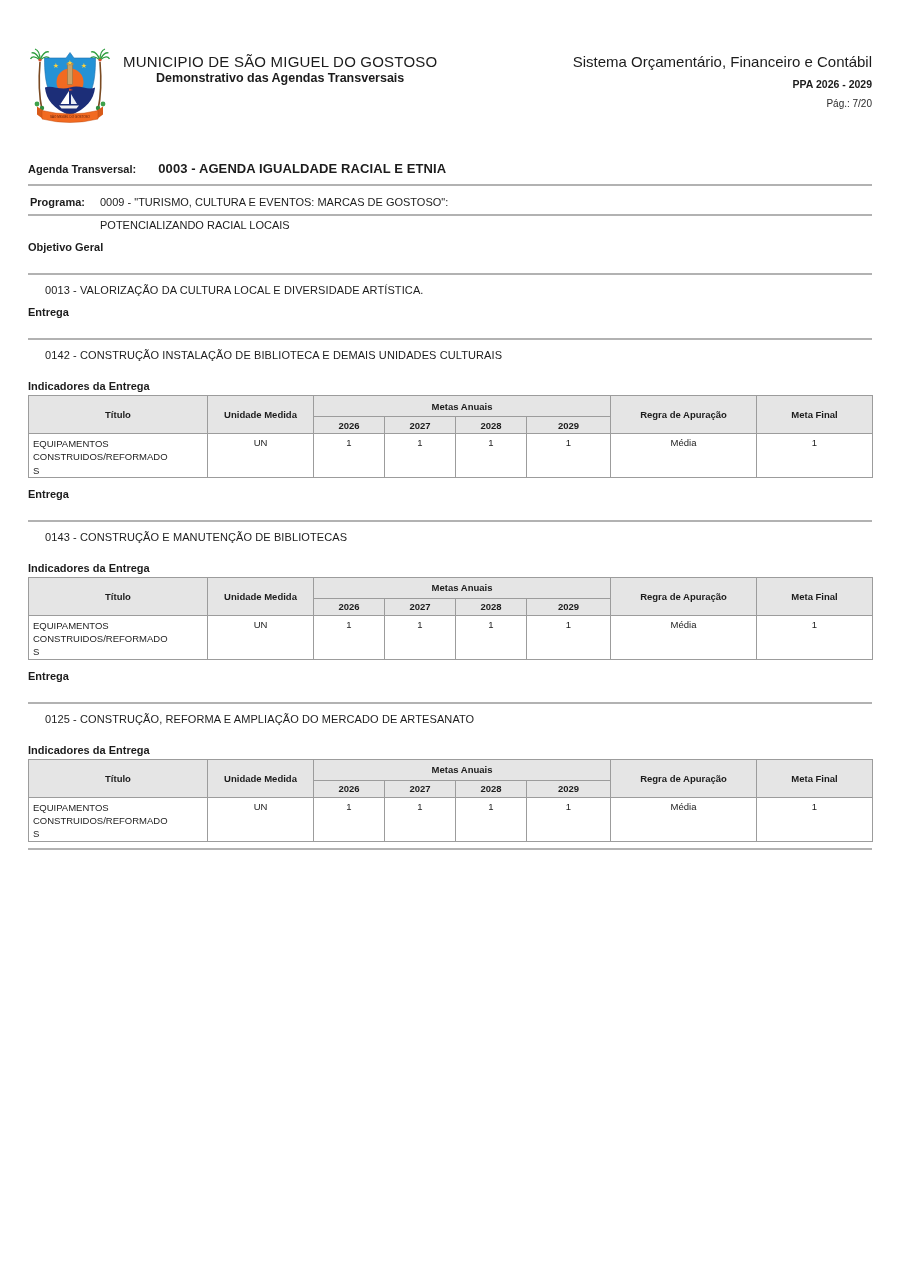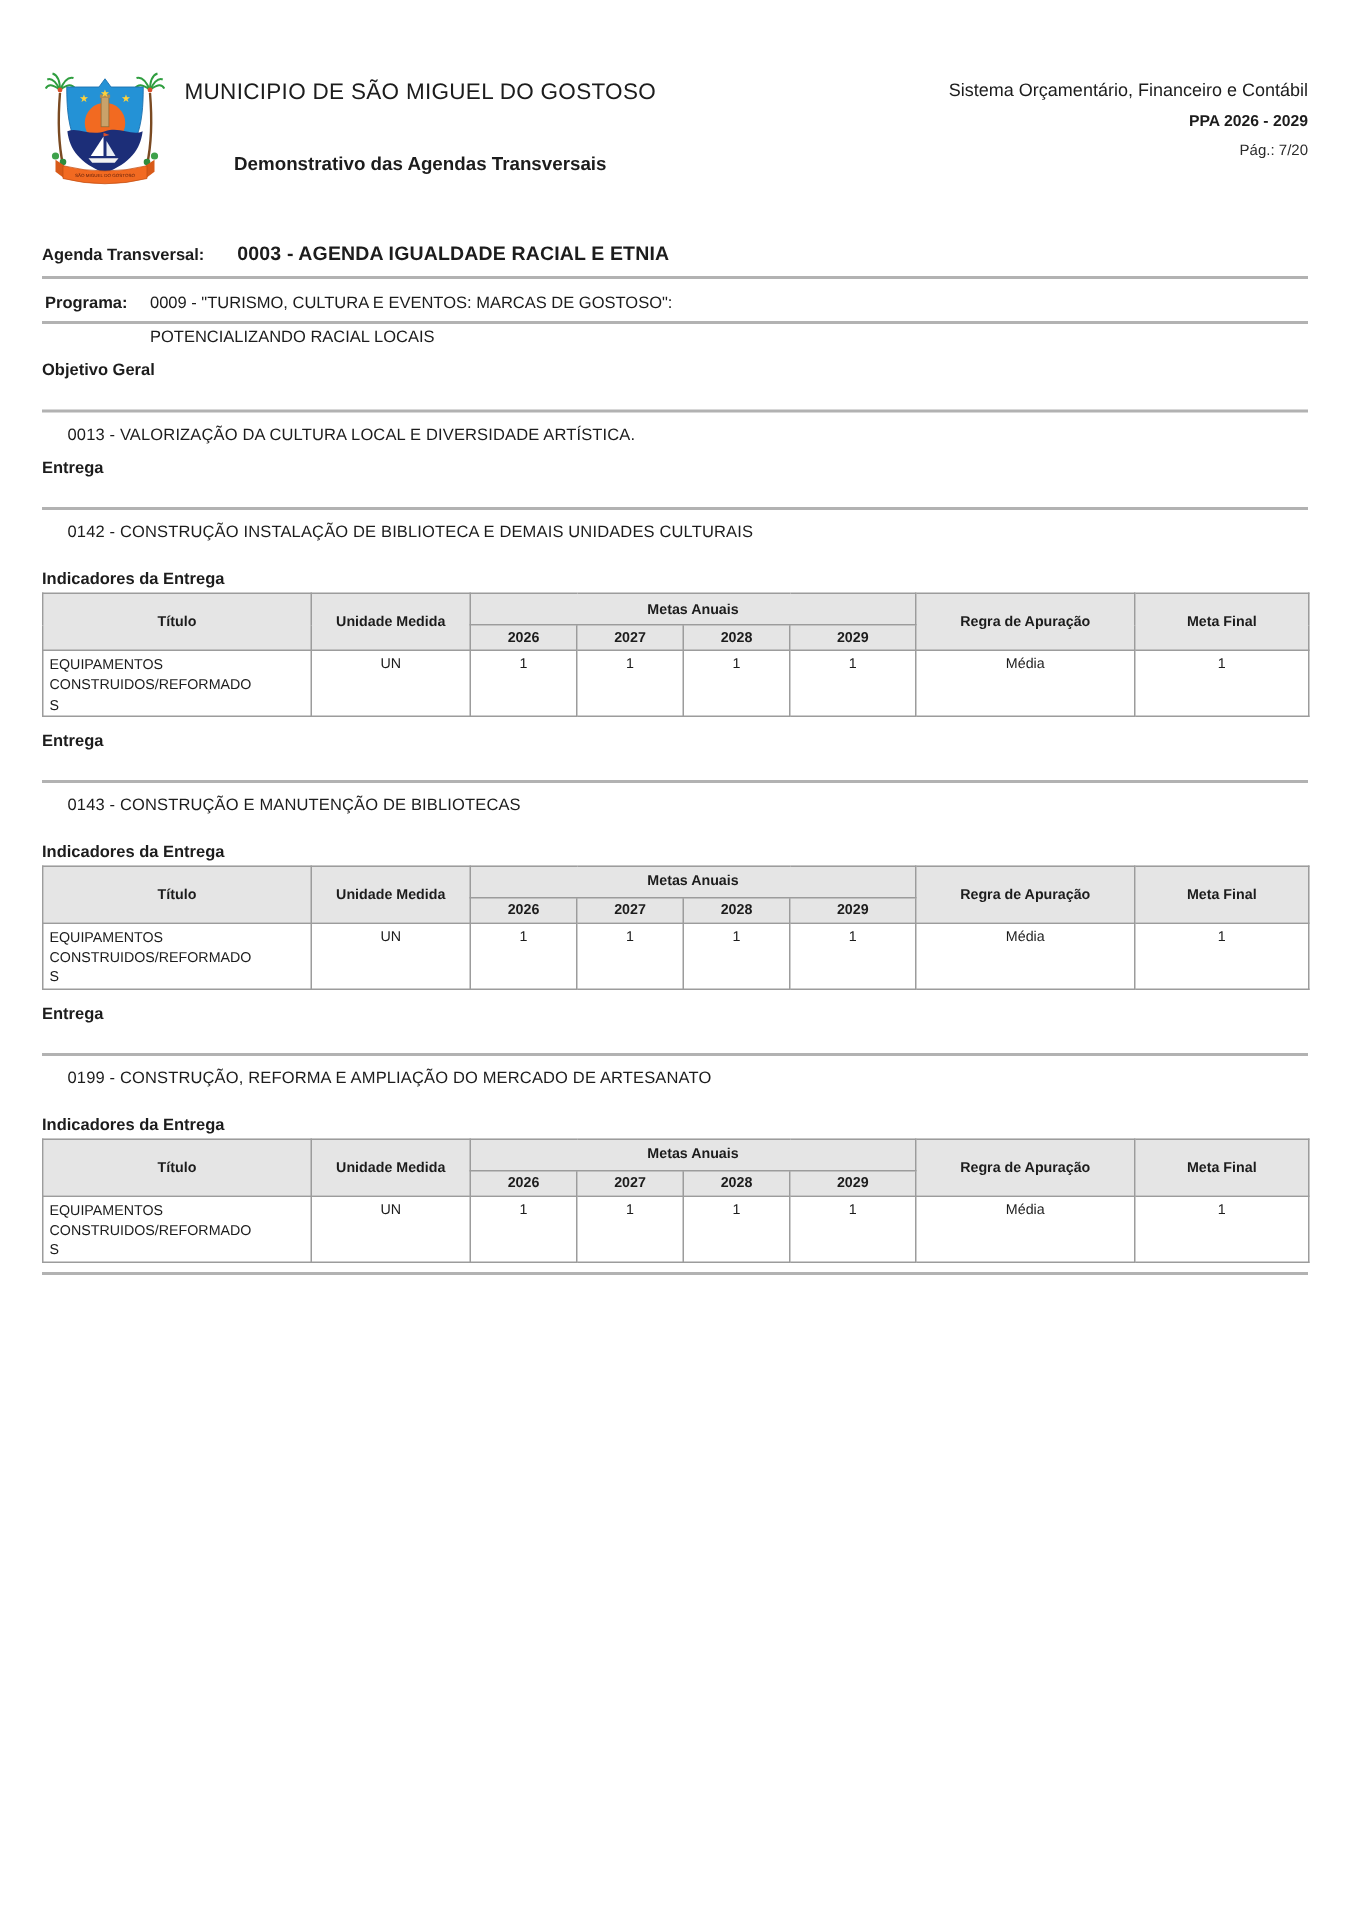--- a/index.html
+++ b/index.html
@@ -7,23 +7,23 @@
   body { font-family: "Liberation Sans", sans-serif; color: #1c1c1c; }
   .page { position: relative; width: 900px; height: 1272px; background: #fff; overflow: hidden; }
   .content { margin: 0 28px; }
 
   
   .hdr { display: flex; justify-content: space-between; align-items: flex-start; margin: 42px 28px 0 30px; }
   .hdr-left { display: flex; gap: 13px; }
   .logo { width: 80px; height: 86px; flex: 0 0 auto; }
   .hdr-left-text { padding-top: 11px; text-align: center; }
   .muni { font-size: 15px; letter-spacing: .2px; }
-  .report-title { font-size: 12.5px; font-weight: bold; margin-top: 32px; }
+  .report-title { font-size: 12.5px; font-weight: bold; margin-top: 1px; }
   .hdr-right { text-align: right; padding-top: 11px; }
-  .sys { font-size: 12px; margin-left: 28px; }
+  .sys { font-size: 15px; margin-left: 28px; }
   .ppa { font-size: 10.5px; font-weight: bold; margin-top: 8px; }
   .pg  { font-size: 10px; margin-top: 8px; color: #2a2a2a; }
 
   
   .rule { border: 0; border-top: 2px solid #b2b2b2; height: 0; }
   .agenda-block { margin-top: 33px; }
   .agenda-line { display: flex; align-items: baseline; gap: 22px; }
   .lbl-sm { font-size: 11px; font-weight: bold; white-space: nowrap; }
   .agenda-value { font-size: 13px; font-weight: bold; letter-spacing: .1px; }
   .agenda-block .rule { margin-top: 8px; }
@@ -227,21 +227,21 @@
           <td>1</td>
           <td>1</td>
           <td>1</td>
           <td>Média</td>
           <td>1</td>
         </tr>
       </tbody>
     </table>
 
     <div class="sec-head">Entrega</div>
-    <div class="sec-item">0199 - CONSTRUÇÃO, REFORMA E AMPLIAÇÃO DO MERCADO DE ARTESANATO</div>
+    <div class="sec-item">0125 - CONSTRUÇÃO, REFORMA E AMPLIAÇÃO DO MERCADO DE ARTESANATO</div>
     <div class="ind-head">Indicadores da Entrega</div>
     <table class="ind">
       <colgroup>
           <col class="c-tit">
           <col class="c-uni">
           <col class="c-y">
           <col class="c-y">
           <col class="c-y">
           <col class="c-y2">
           <col class="c-reg">

